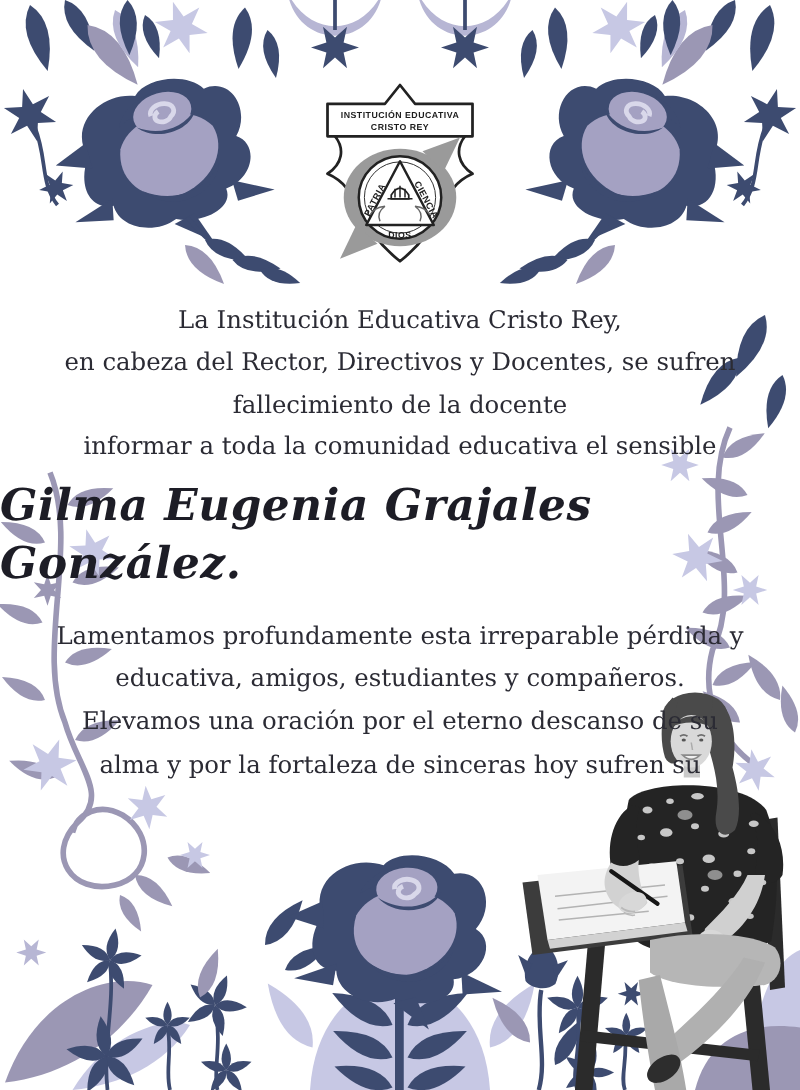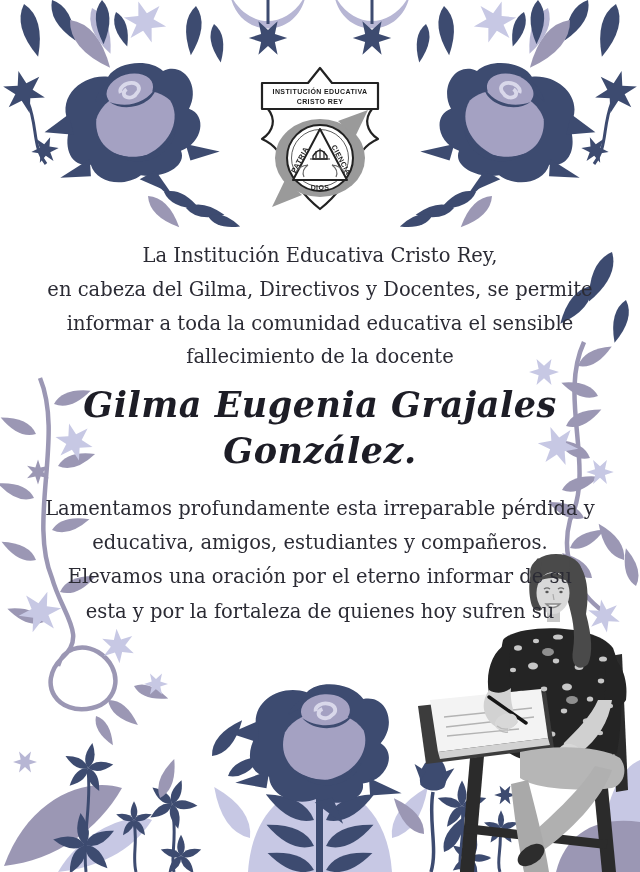--- a/index.html
+++ b/index.html
@@ -16,21 +16,21 @@
   .f-peri{fill:var(--periwinkle,#c7c8e4);}
   .f-pale{fill:var(--pale,#b7b6d4);}
   .s-navy{stroke:var(--navy,#3d4b70);}
   .s-vine{stroke:var(--vine,#9b97b4);}
   .s-swirl{stroke:#d9d8ea;}
   .crest-outline{fill:#fff;stroke:#222;stroke-width:2.2;stroke-linejoin:round;}
   .crest-text{font:bold 7px "Liberation Sans",sans-serif;fill:#1c1c1c;text-anchor:middle;letter-spacing:.4px;}
   .crest-motto{font-size:7.3px;}
   .announce{position:absolute;top:239px;left:0;width:640px;text-align:center;
     font-size:19.5px;line-height:33.8px;color:var(--ink,#2b2b34);z-index:3;}
-  .name-script{position:absolute;top:382px;left:0;width:640px;text-align:center;
+  .name-script{position:absolute;top:382px;left:0;width:640px;text-align:left;
     font-style:italic;font-weight:bold;font-size:35px;line-height:46px;
     letter-spacing:.5px;color:#1d1d26;z-index:3;}
   .condolence{position:absolute;top:451px;left:0;width:640px;text-align:center;
     font-size:19.5px;line-height:34.2px;color:var(--ink,#2b2b34);z-index:3;margin-top:41px;}
 </style>
 </head>
 <body>
 
 <div class="poster">
 
@@ -281,27 +281,27 @@
     <path d="M56,104 q-7,5 -4,12 m4,-12 q-9,1 -12,7 M80,104 q7,5 4,12 m-4,-12 q9,1 12,7" stroke="#666" stroke-width="1.2" fill="none"></path>
     <text class="crest-text" x="68" y="33">INSTITUCIÓN EDUCATIVA</text>
     <text class="crest-text" x="68" y="43">CRISTO REY</text>
     <text class="crest-text crest-motto" transform="translate(50,100) rotate(-62)">PATRIA</text>
     <text class="crest-text crest-motto" transform="translate(87,100) rotate(62)">CIENCIA</text>
     <text class="crest-text" x="68" y="129">DIOS</text>
   </svg>
 
   <div class="announce">
     <div>La Institución Educativa Cristo Rey,</div>
-    <div>en cabeza del Gilma, Directivos y Docentes, se permite</div>
+    <div>en cabeza del Rector, Directivos y Docentes, se sufren</div>
+    <div>fallecimiento de la docente</div>
     <div>informar a toda la comunidad educativa el sensible</div>
-    <div>fallecimiento de la docente</div>
   </div>
 
   <div class="name-script">Gilma Eugenia Grajales González.</div>
 
   <div class="condolence">
     <div>Lamentamos profundamente esta irreparable pérdida y</div>
     <div>educativa, amigos, estudiantes y compañeros.</div>
-    <div>Elevamos una oración por el eterno informar de su</div>
-    <div>esta y por la fortaleza de quienes hoy sufren su</div>
+    <div>Elevamos una oración por el eterno descanso de su</div>
+    <div>alma y por la fortaleza de sinceras hoy sufren su</div>
   </div>
 
 </div>
 
 </body></html>

